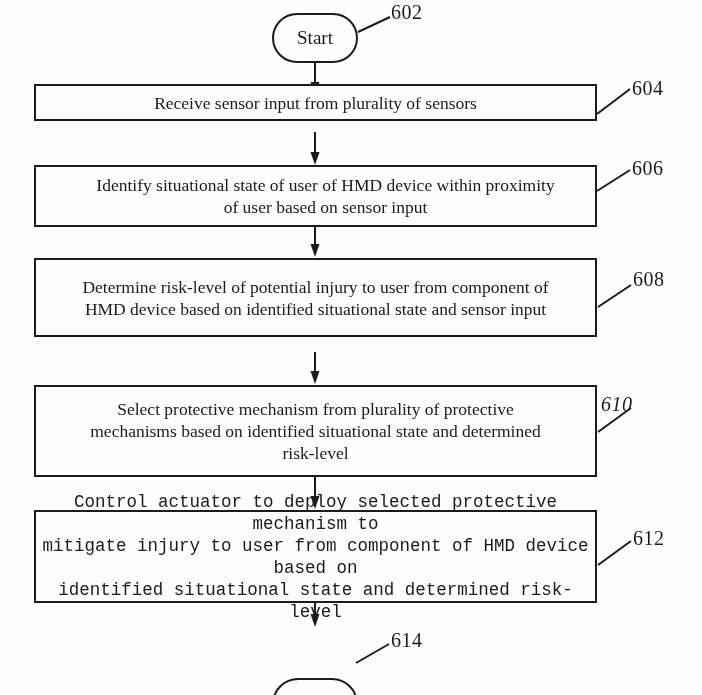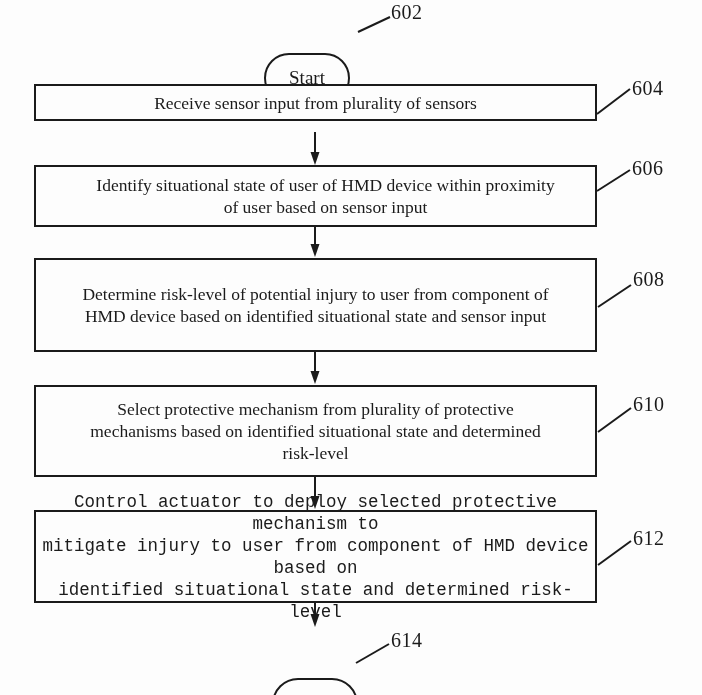--- a/index.html
+++ b/index.html
@@ -25,61 +25,61 @@
   .terminal-oval {
     position: absolute;
     border: 2px solid #1b1b1b;
     border-radius: 26px;
     background: #fdfdfd;
     display: flex;
     align-items: center;
     justify-content: center;
     box-sizing: border-box;
   }
-  #start-oval { left: 264px; top: 13px; width: 86px; height: 50px; margin-top: 40px; }
+  #start-oval { left: 272px; top: 13px; width: 86px; height: 50px; }
   #end-oval   { left: 272px; top: 634px; width: 86px; height: 54px; margin-top: 44px; }
   .terminal-label {
     font-size: 19px;
     line-height: 1;
     padding-bottom: 2px;
   }
   .step-box {
     position: absolute;
     left: 34px;
     width: 563px;
     border: 2px solid #1b1b1b;
     background: #fdfdfd;
     box-sizing: border-box;
     display: flex;
     align-items: center;
     justify-content: center;
     text-align: center;
   }
   #box-604 { top: 84px;  height: 37px; }
   #box-606 { top: 165px; height: 62px; padding-left: 20px; }
-  #box-608 { top: 258px; height: 94px; }
+  #box-608 { top: 258px; height: 79px; }
   #box-610 { top: 385px; height: 92px; }
   #box-612 { top: 510px; height: 93px; font-family: Liberation Mono, monospace; }
   .step-text {
     white-space: pre-line;
     font-size: 17.5px;
     line-height: 22px;
     padding: 0 2px;
   }
   .ref-label {
     position: absolute;
     font-size: 20px;
     line-height: 1.1;
     letter-spacing: 0.5px;
   }
   #ref-602 { left: 391px; top: 1px; text-align: right; }
   #ref-604 { left: 632px; top: 77px; }
   #ref-606 { left: 632px; top: 157px; }
   #ref-608 { left: 633px; top: 268px; }
-  #ref-610 { left: 633px; top: 393px; }
+  #ref-610 { left: 601px; top: 393px; font-style: italic; }
   #ref-612 { left: 633px; top: 527px; }
   #ref-614 { left: 391px; top: 629px; }
 </style>
 </head>
 <body>
 
 <div id="figure">
 
   <svg id="connector-layer" viewBox="0 0 702 695" xmlns="http://www.w3.org/2000/svg">
 

